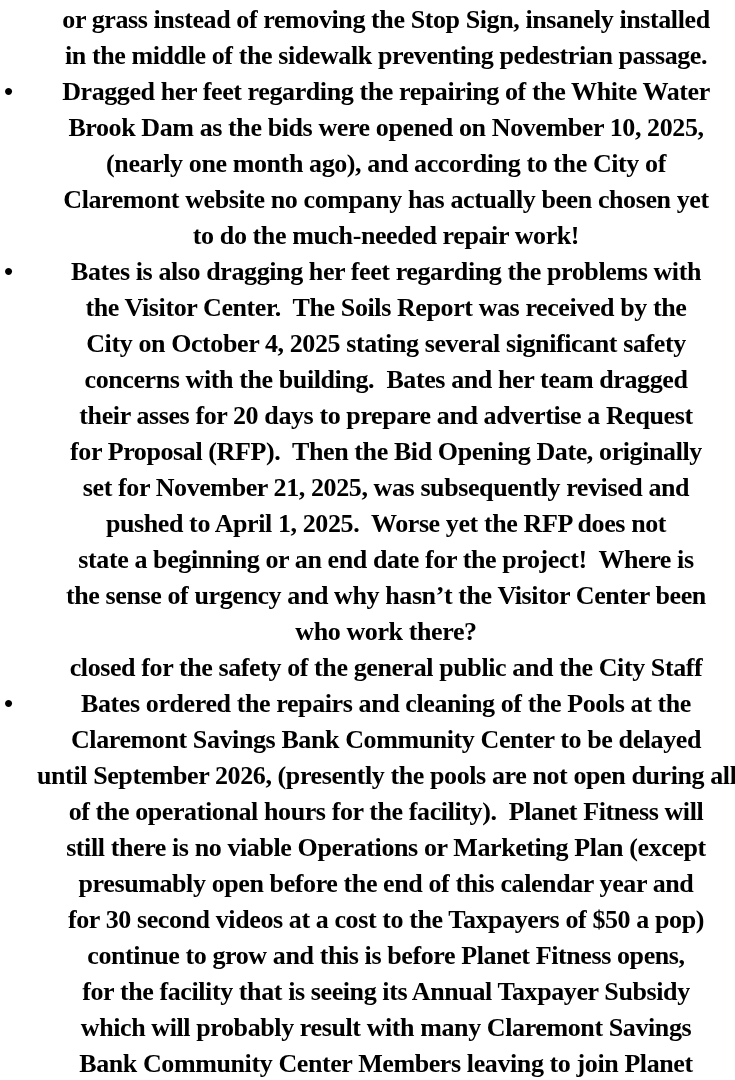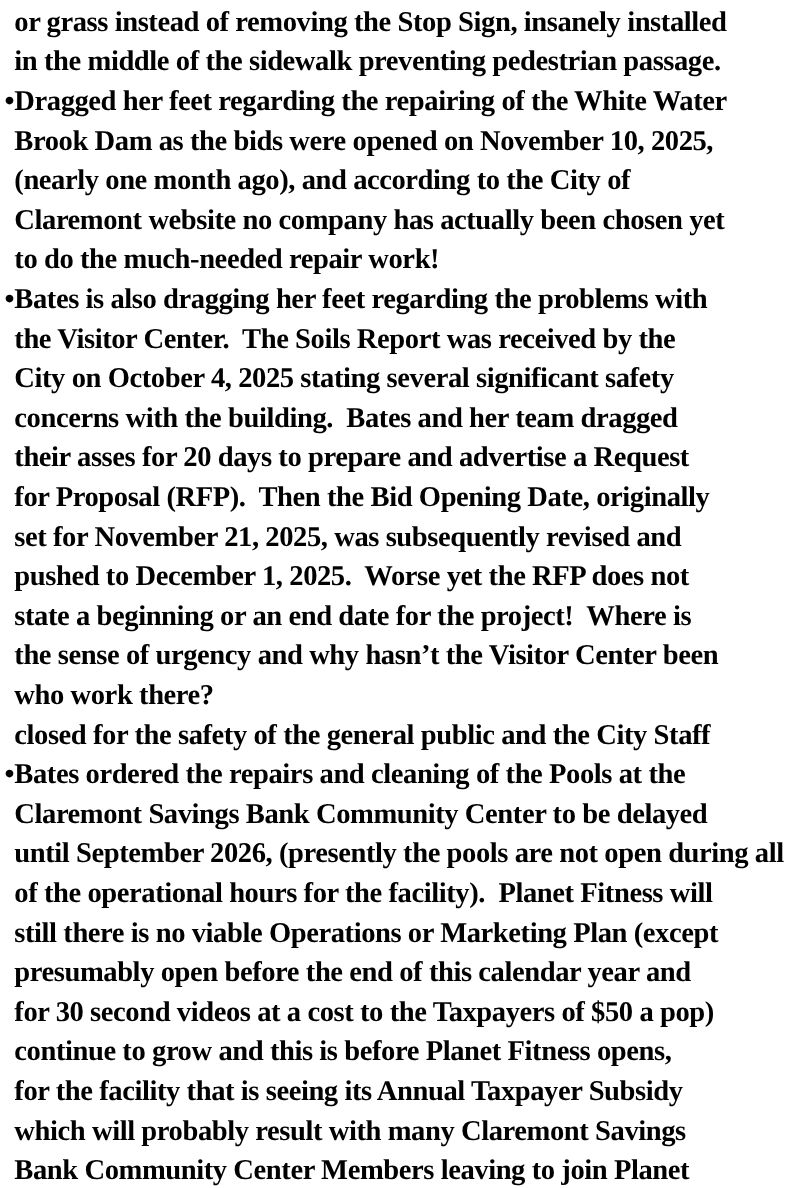--- a/index.html
+++ b/index.html
@@ -20,23 +20,24 @@
     font-family: "Liberation Serif", "DejaVu Serif", serif;
     font-weight: bold;
     font-size: 26px;
     letter-spacing: -0.4px;
     color: #000000;
   }
   .line {
     position: relative;
     height: 36px;
     line-height: 36px;
-    padding-left: 13px;
+    padding-left: 37px;
     white-space: pre;
     overflow: visible;
+    text-align: center;
   }
   .bullet {
     position: absolute;
     left: 4px;
     top: 0;
     line-height: 36px;
     letter-spacing: 0;
   }
 </style>
 </head>
@@ -51,21 +52,21 @@
       <div class="line"><span>(nearly one month ago), and according to the City of</span></div>
       <div class="line"><span>Claremont website no company has actually been chosen yet</span></div>
       <div class="line"><span>to do the much-needed repair work!</span></div>
       <div class="line"><span class="bullet">•</span><span>Bates is also dragging her feet regarding the problems with</span></div>
       <div class="line"><span>the Visitor Center.  The Soils Report was received by the</span></div>
       <div class="line"><span>City on October 4, 2025 stating several significant safety</span></div>
       <div class="line"><span>concerns with the building.  Bates and her team dragged</span></div>
       <div class="line"><span>their asses for 20 days to prepare and advertise a Request</span></div>
       <div class="line"><span>for Proposal (RFP).  Then the Bid Opening Date, originally</span></div>
       <div class="line"><span>set for November 21, 2025, was subsequently revised and</span></div>
-      <div class="line"><span>pushed to December 1, 2025.  Worse yet the RFP does not</span></div>
+      <div class="line"><span>pushed to April 1, 2025.  Worse yet the RFP does not</span></div>
       <div class="line"><span>state a beginning or an end date for the project!  Where is</span></div>
       <div class="line"><span>the sense of urgency and why hasn’t the Visitor Center been</span></div>
       <div class="line"><span>who work there?</span></div>
       <div class="line"><span>closed for the safety of the general public and the City Staff</span></div>
       <div class="line"><span class="bullet">•</span><span>Bates ordered the repairs and cleaning of the Pools at the</span></div>
       <div class="line"><span>Claremont Savings Bank Community Center to be delayed</span></div>
       <div class="line"><span>until September 2026, (presently the pools are not open during all</span></div>
       <div class="line"><span>of the operational hours for the facility).  Planet Fitness will</span></div>
       <div class="line"><span>still there is no viable Operations or Marketing Plan (except</span></div>
       <div class="line"><span>presumably open before the end of this calendar year and</span></div>

